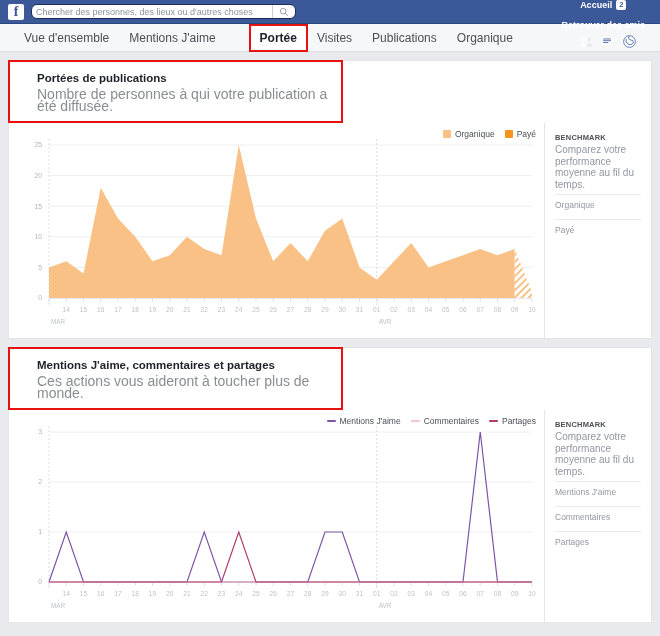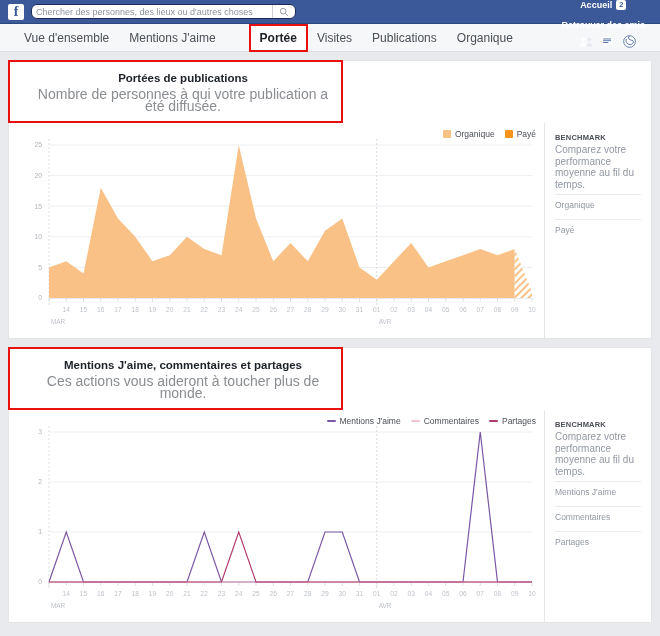--- a/index.html
+++ b/index.html
@@ -78,21 +78,20 @@
   }
   
   .card{
     background:#ffffff;border:1px solid #e5e5e5;margin:8px 8px 0 8px;
     box-sizing:border-box;
   }
   .card-head{
     padding:9px 12px 9px 27px;border:2px solid #e8110f;
     width:335px;box-sizing:border-box;background:#fff;
     margin:-1px 0 0 -1px;
-    text-align:center;
   }
   .card-title{font-size:11.5px;color:#1d2129;font-weight:bold;line-height:15px;}
   .card-sub{font-size:14px;color:#8a8d91;margin-top:2px;line-height:12px;}
   .card-body{display:flex;}
   .chart-area{flex:1;position:relative;}
   .legend{
     position:absolute;right:8px;top:6px;display:flex;align-items:center;gap:10px;
     font-size:8.5px;color:#4b4f56;z-index:4;
   }
   .legend .li{display:flex;align-items:center;gap:4px;}

